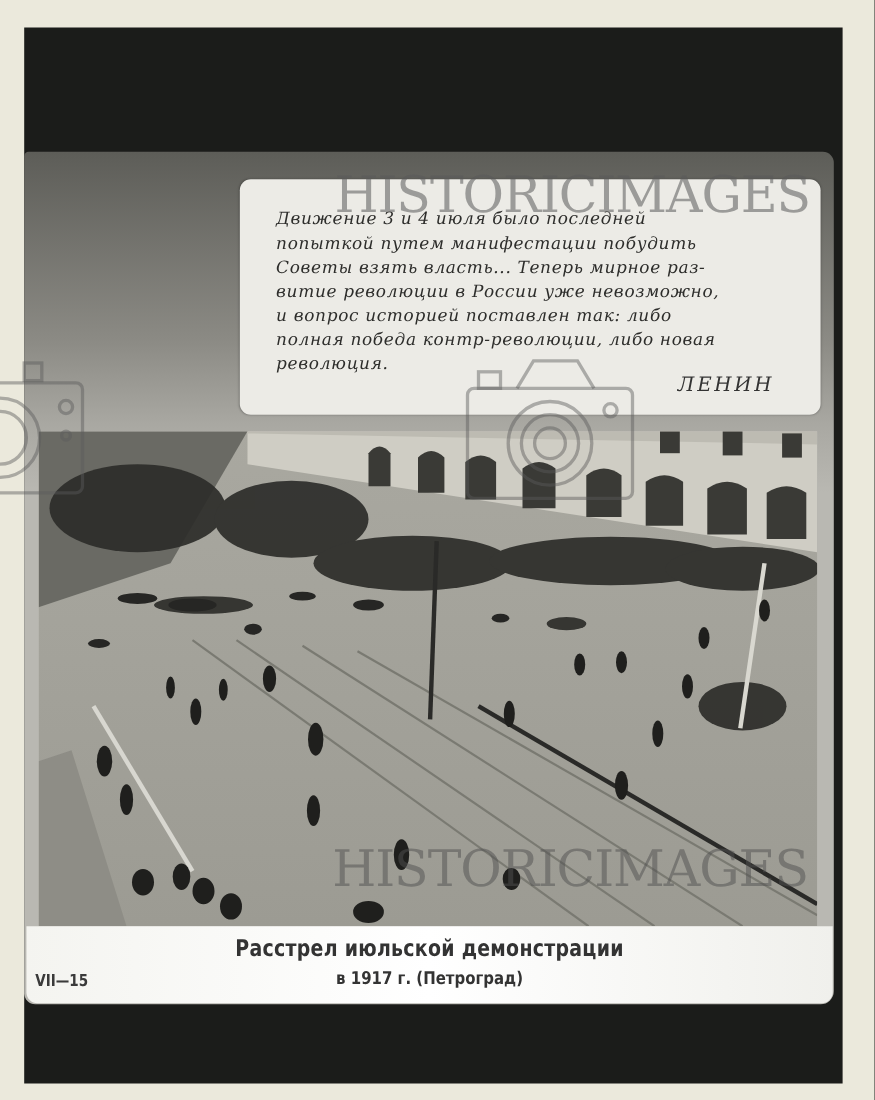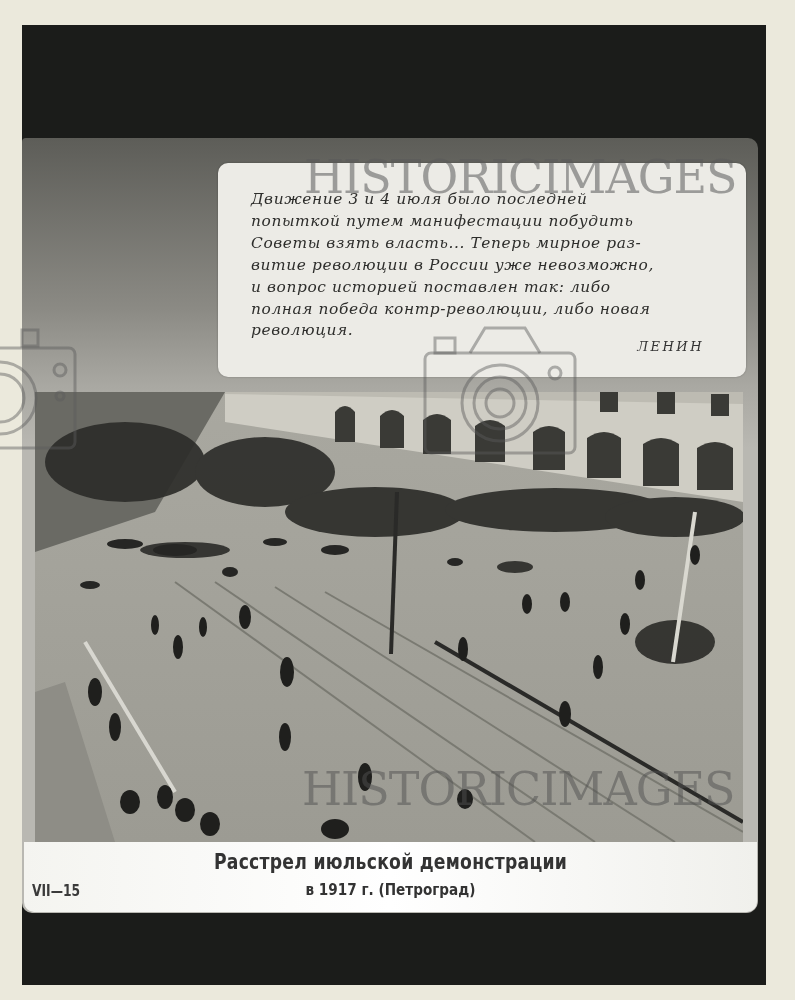--- a/index.html
+++ b/index.html
@@ -26,21 +26,21 @@
   .quote-text {
     position:absolute; left:33px; top:26px; width:470px;
     font-family:"DejaVu Serif", serif; font-style:italic;
     font-size:15.4px; line-height:21.9px; color:#2d2d2b;
     text-align:justify; letter-spacing:0.6px;
     white-space:pre-line;
   }
   .quote-author {
     position:absolute; right:42px; top:176px;
     font-family:"DejaVu Serif", serif; font-style:italic;
-    font-size:13px; letter-spacing:2.5px; color:#333;
+    font-size:18px; letter-spacing:2.5px; color:#333;
   }
   .photo {
     position:absolute; left:35px; top:392px; width:708px; height:450px;
     overflow:hidden;
     background:#b7b6ae;
   }
   .photo svg { display:block; }
   .caption-band {
     position:absolute; left:24px; top:842px; width:733px; height:70px;
     background:linear-gradient(90deg,#f4f4f0,#ffffff 50%,#f0f0ec);

